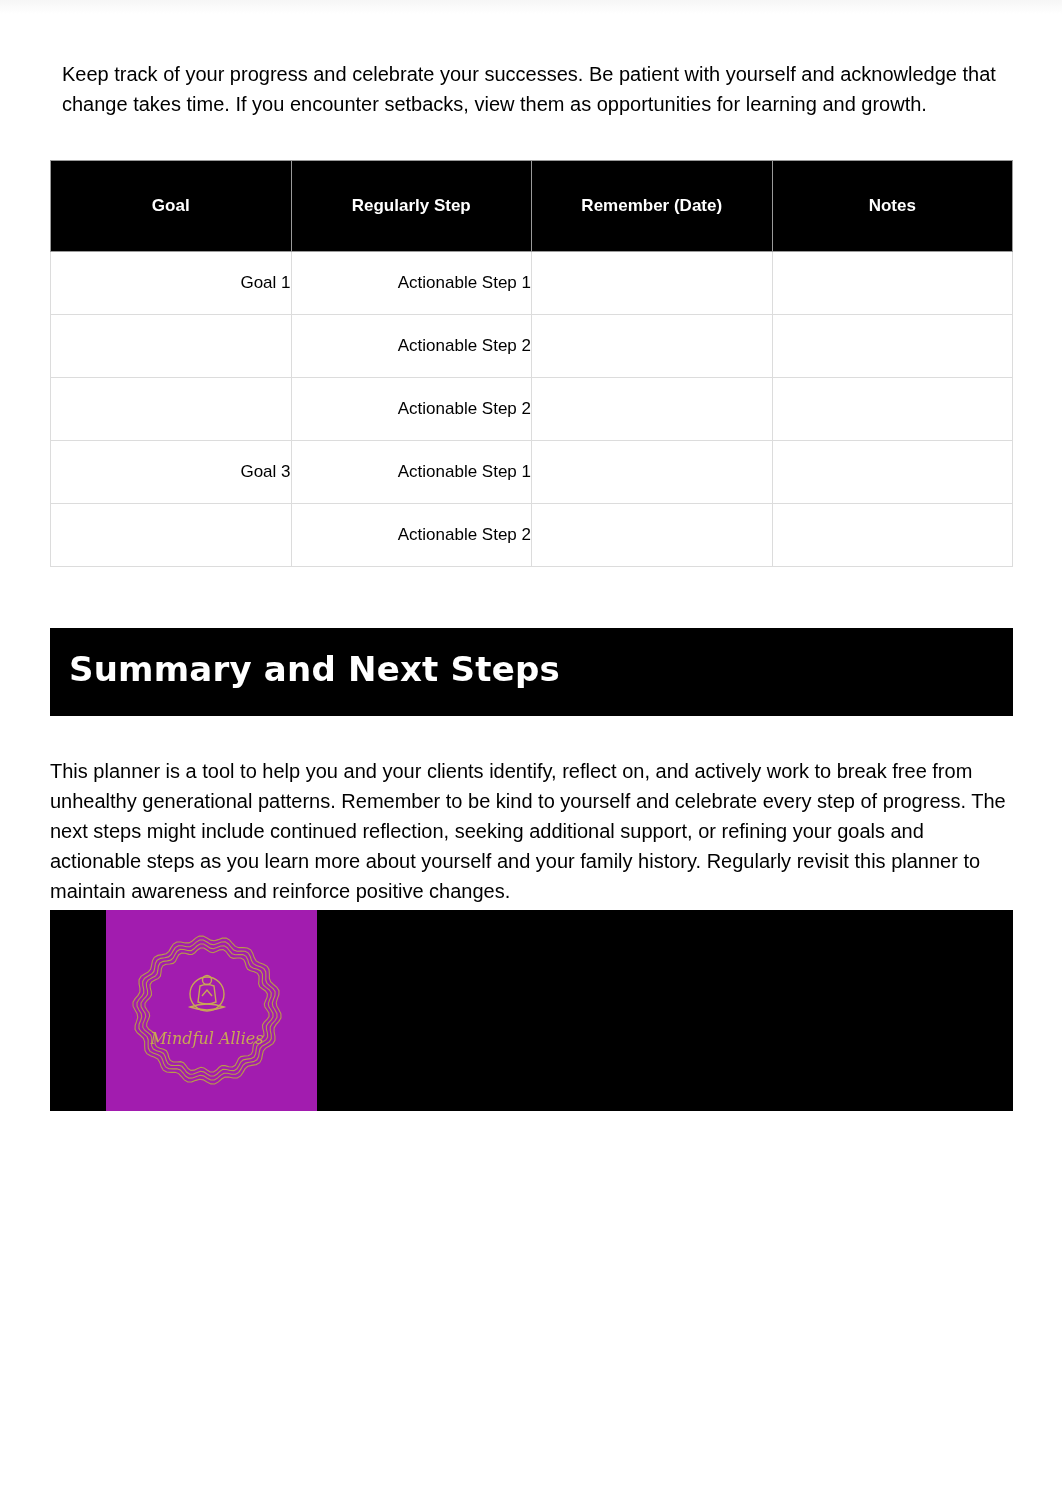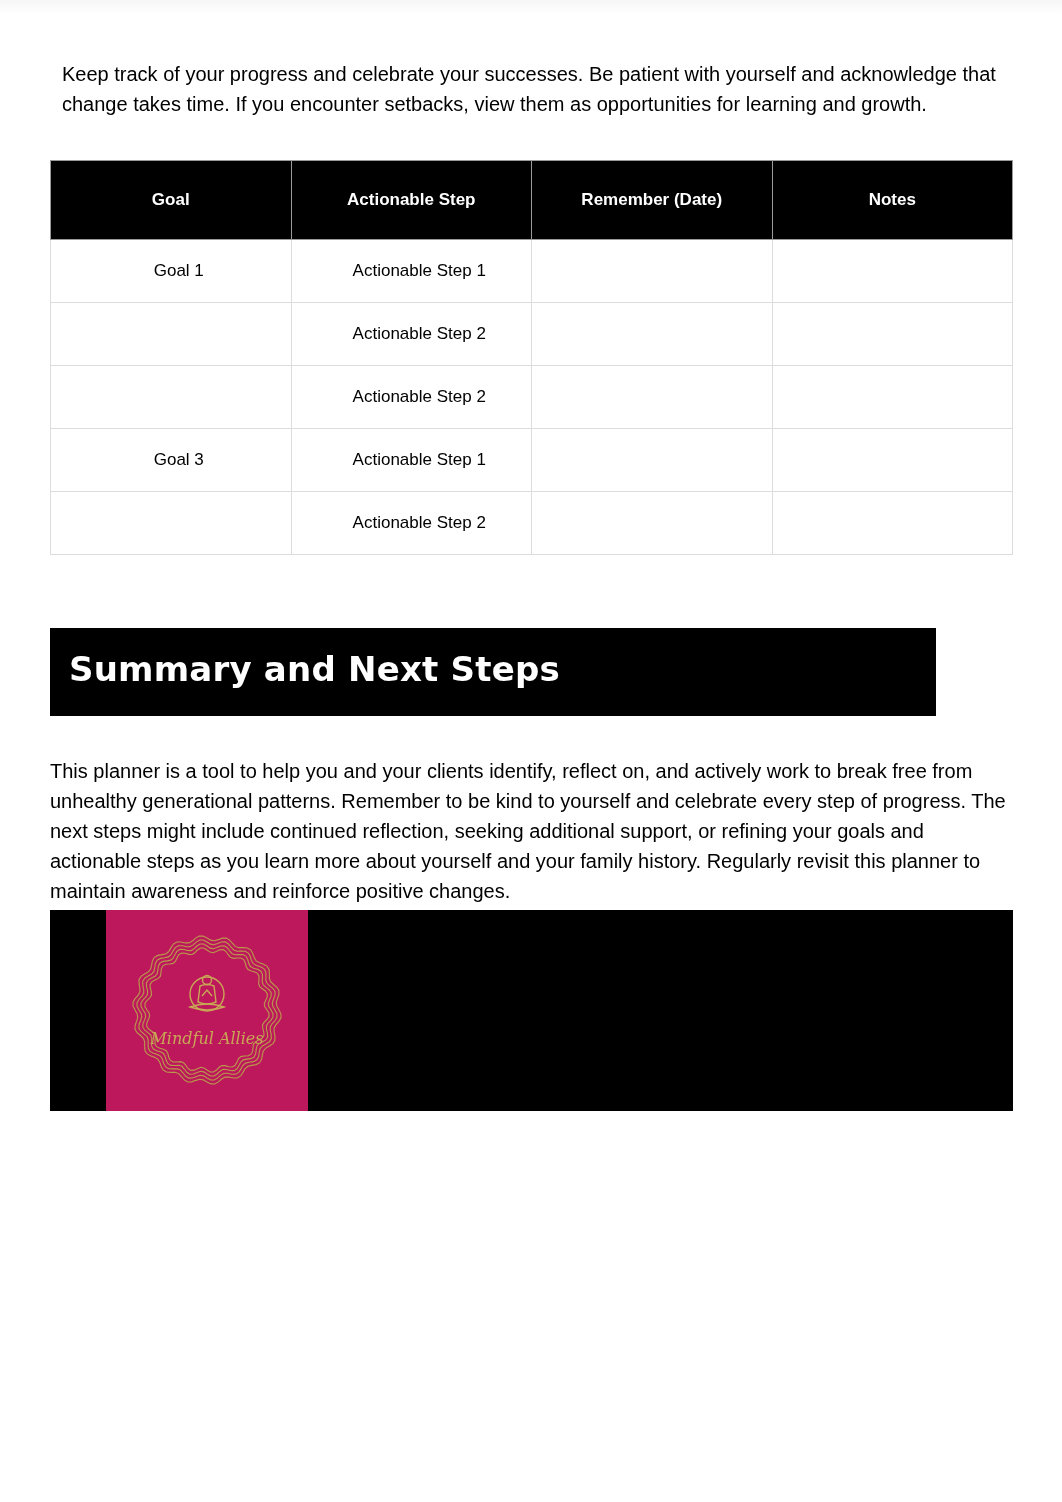--- a/index.html
+++ b/index.html
@@ -1,44 +1,44 @@
 <!DOCTYPE html>
 <html><head>
   <meta charset="utf-8">
   <style>
     html, body { margin: 0; padding: 0; background: #ffffff; }
     body { width: 1062px; height: 1502px; position: relative; overflow: hidden; font-family: "Liberation Sans", sans-serif; color: #000; }
     .topfade { position: absolute; left: 0; top: 0; width: 1062px; height: 14px; background: linear-gradient(#f6f6f6, #ffffff); }
     .intro { position: absolute; left: 50px; top: 47px; width: 970px; font-size: 20px; line-height: 30px; margin: 12px; }
     table.goals { position: absolute; left: 50px; top: 160px; width: 963px; border-collapse: collapse; table-layout: fixed; }
     table.goals th, table.goals td { border: 1px solid #dcdcdc; width: 25%; }
-    table.goals th { background: #000; color: #fff; font-weight: bold; font-size: 17px; height: 62px; text-align: center; padding: 8px; border-color: #9a9a9a; }
-    table.goals td { height: 62px; font-size: 17px; padding: 0 0 0 16px; text-align: center; vertical-align: middle; }
-    .section-bar { position: absolute; left: 50px; top: 628px; width: 886px; height: 88px; background: #000; }
+    table.goals th { background: #000; color: #fff; font-weight: bold; font-size: 17px; height: 62px; text-align: center; padding: 14px; border-color: #9a9a9a; }
+    table.goals td { height: 62px; font-size: 17px; padding: 0 0 0 16px; text-align: right; vertical-align: middle; }
+    .section-bar { position: absolute; left: 50px; top: 628px; width: 963px; height: 88px; background: #000; }
     .section-bar h2 { margin: 0; position: absolute; left: 19px; top: 21px; color: #fff; font-size: 34px; font-weight: bold; letter-spacing: 0.2px; font-family: "DejaVu Sans", sans-serif; }
     .summary { position: absolute; left: 50px; top: 756px; width: 970px; font-size: 20px; line-height: 30px; margin: 0; }
     .footer { position: absolute; left: 50px; top: 910px; width: 963px; height: 201px; background: #000; }
-    .logo { position: absolute; left: 56px; top: 0; width: 202px; height: 201px; background: #be185d; }
+    .logo { position: absolute; left: 56px; top: 0; width: 202px; height: 201px; background: #a21caf; padding-left: 9px; }
     .logo svg { position: absolute; left: 0; top: 0; }
     .credits { position: absolute; left: 380px; top: 18px; width: 580px; color: #fff; text-align: center; font-family: "DejaVu Serif", serif; font-size: 34px; line-height: 43px; }
     .credits .line1 { display: block; margin-bottom: 24px; font-size: 32px; }
     .credits .line2 { display: block; font-size: 32px; }
   </style>
 </head>
 <body>
 
 <div class="topfade"></div>
 
 <p class="intro">Keep track of your progress and celebrate your successes. Be patient with yourself and acknowledge that change takes time. If you encounter setbacks, view them as opportunities for learning and growth.</p>
 
 <table class="goals">
   <thead>
     <tr>
       <th>Goal</th>
-      <th>Actionable Step</th>
+      <th>Regularly Step</th>
       <th>Remember (Date)</th>
       <th>Notes</th>
     </tr>
   </thead>
   <tbody>
     <tr>
       <td>Goal 1</td>
       <td>Actionable Step 1</td>
       <td></td>
       <td></td>

